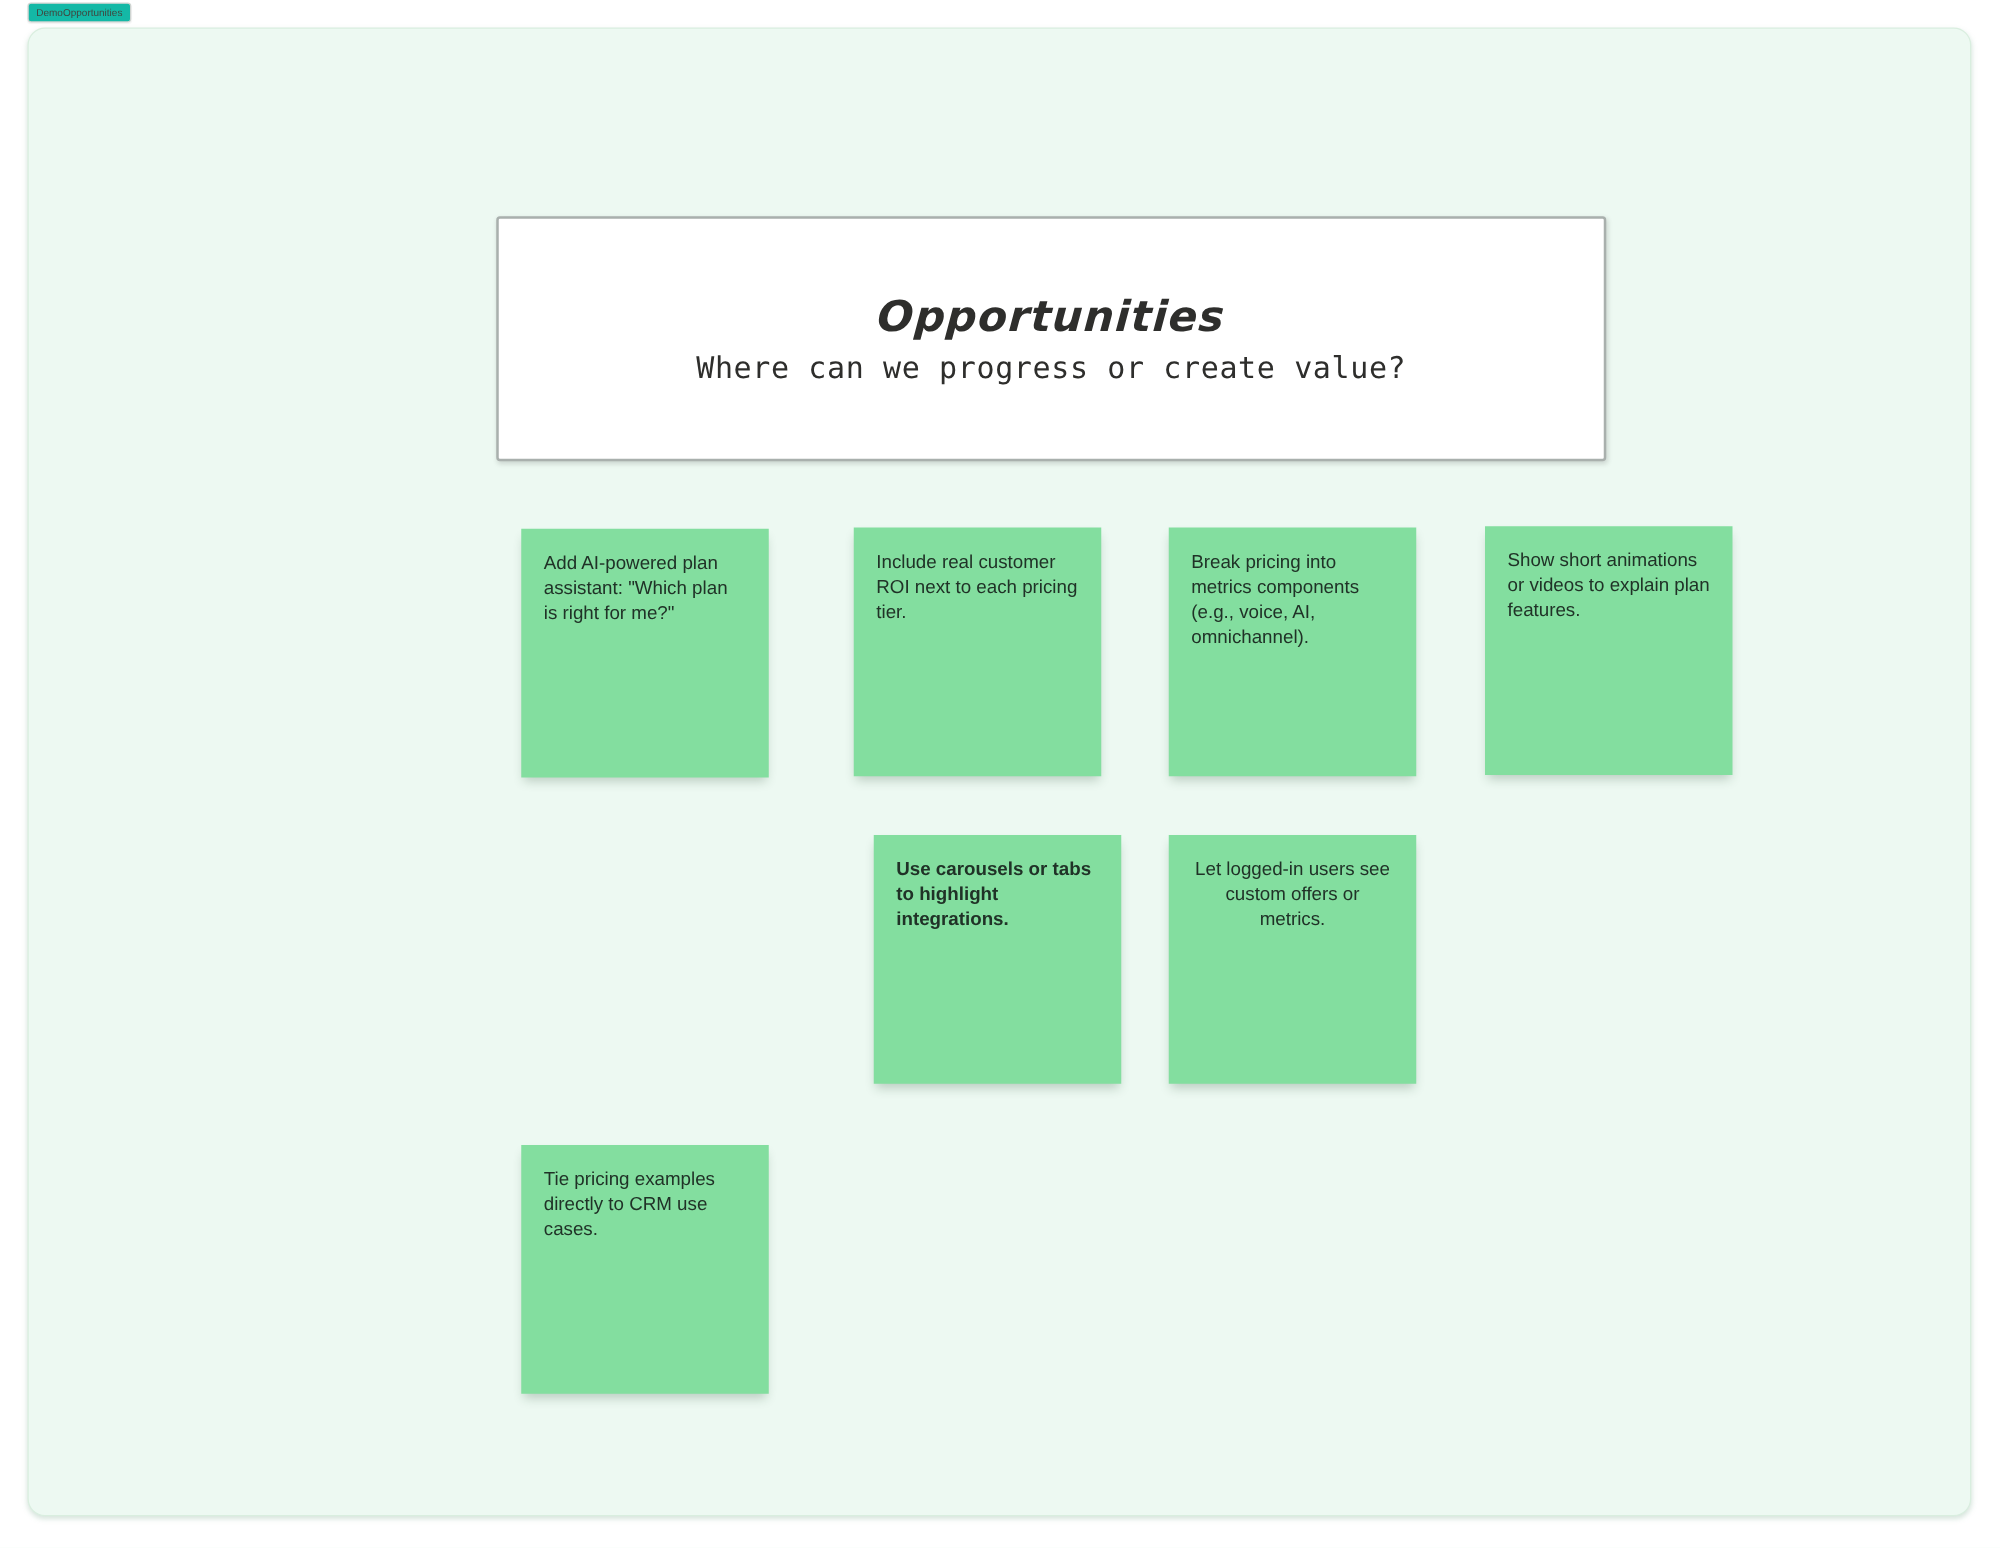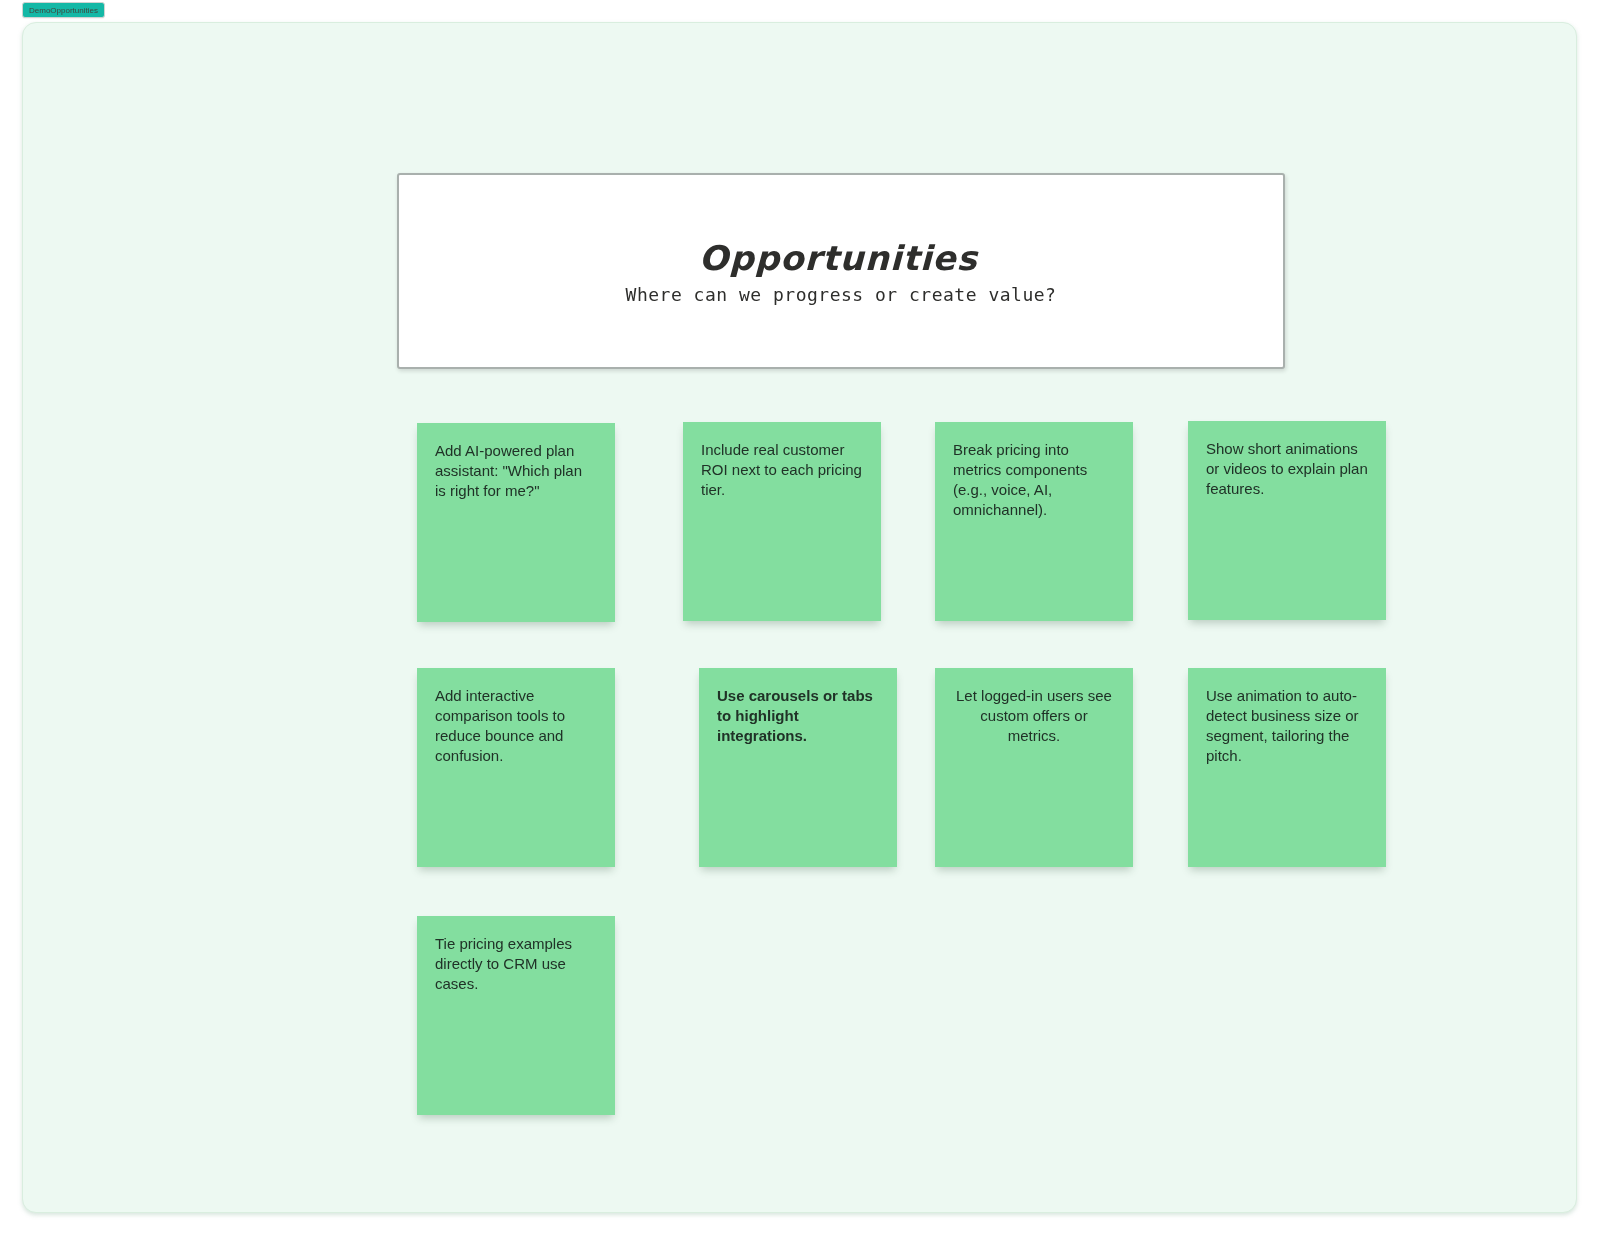--- a/index.html
+++ b/index.html
@@ -57,21 +57,21 @@
     font-style: italic;
     font-weight: 700;
     font-size: 34px;
     letter-spacing: 1px;
     color: #2e2e2c;
     transform: skewX(-4deg);
   }
   .title-box .board-subtitle {
     margin-top: 6px;
     font-family: "DejaVu Sans Mono", monospace;
-    font-size: 18px;
+    font-size: 24px;
     color: #2e2e2c;
     letter-spacing: 0.5px;
   }
 
   
   .note {
     position: absolute;
     width: 198px; height: 199px;
     background: #83de9f;
     padding: 18px 18px 0 18px;
@@ -91,20 +91,18 @@
   <div class="title-box">
     <div class="board-title">Opportunities</div>
     <div class="board-subtitle">Where can we progress or create value?</div>
   </div>
 
   <div class="note" style="left:394px; top:400px;">Add AI-powered plan assistant: "Which plan is right for me?"</div>
   <div class="note" style="left:660px; top:399px;">Include real customer ROI next to each pricing tier.</div>
   <div class="note" style="left:912px; top:399px;">Break pricing into metrics components (e.g., voice, AI, omnichannel).</div>
   <div class="note" style="left:1165px; top:398px;">Show short animations or videos to explain plan features.</div>
 
-  <div class="note" style="left:394px; top:645px;">Add interactive comparison tools to reduce bounce and confusion.</div>
   <div class="note" style="left:676px; top:645px;font-weight:bold;">Use carousels or tabs to highlight integrations.</div>
   <div class="note" style="left:912px; top:645px;text-align:center;">Let logged-in users see custom offers or metrics.</div>
-  <div class="note" style="left:1165px; top:645px;">Use animation to auto-detect business size or segment, tailoring the pitch.</div>
 
   <div class="note" style="left:394px; top:893px;">Tie pricing examples directly to CRM use cases.</div>
 
 </div>
 
 </body></html>

